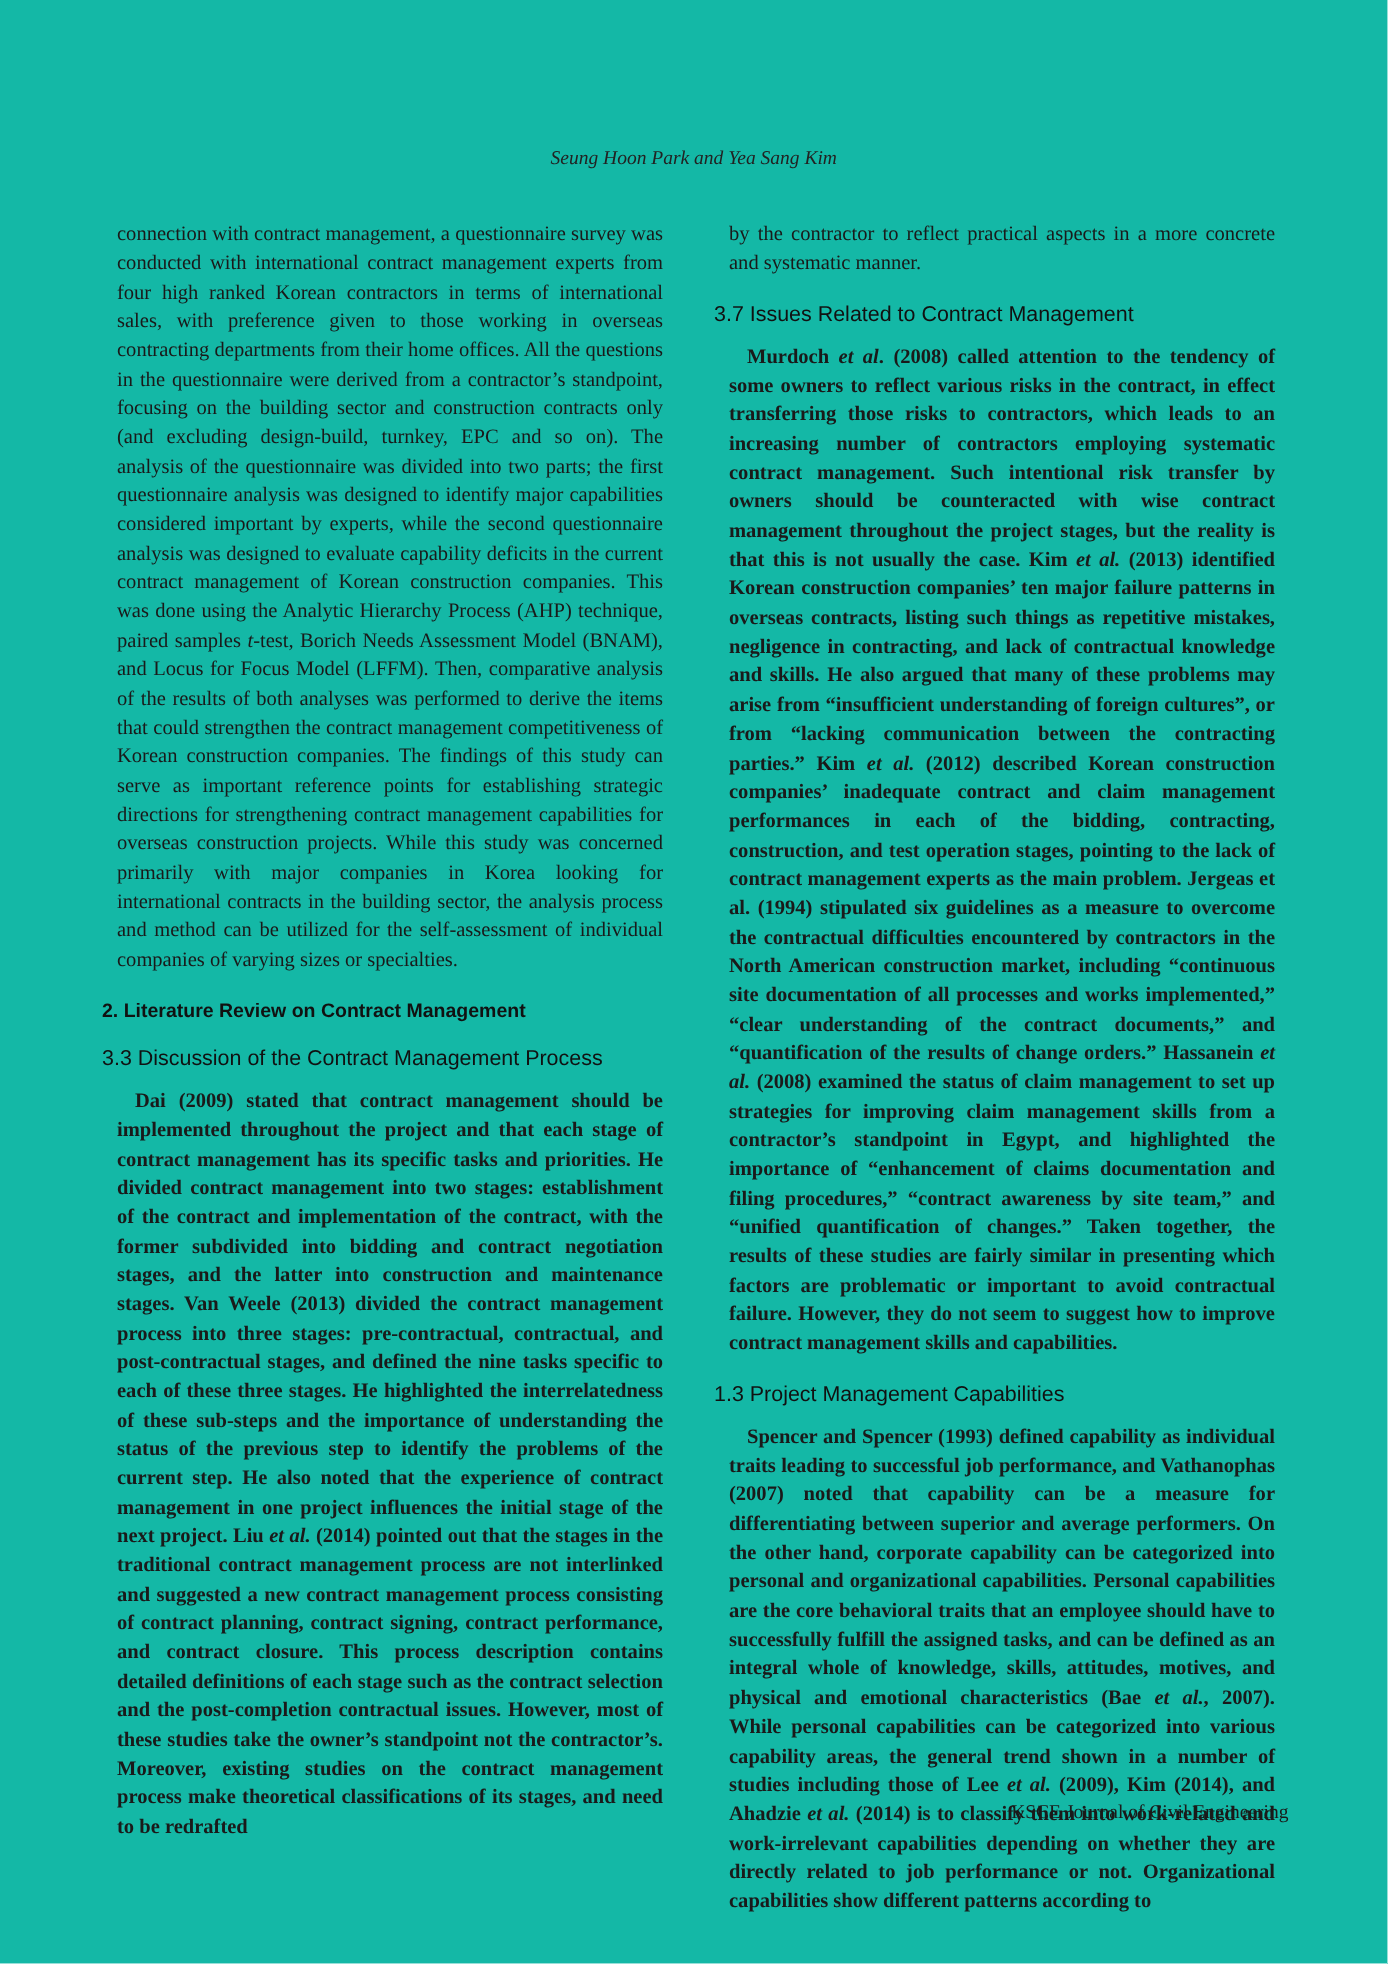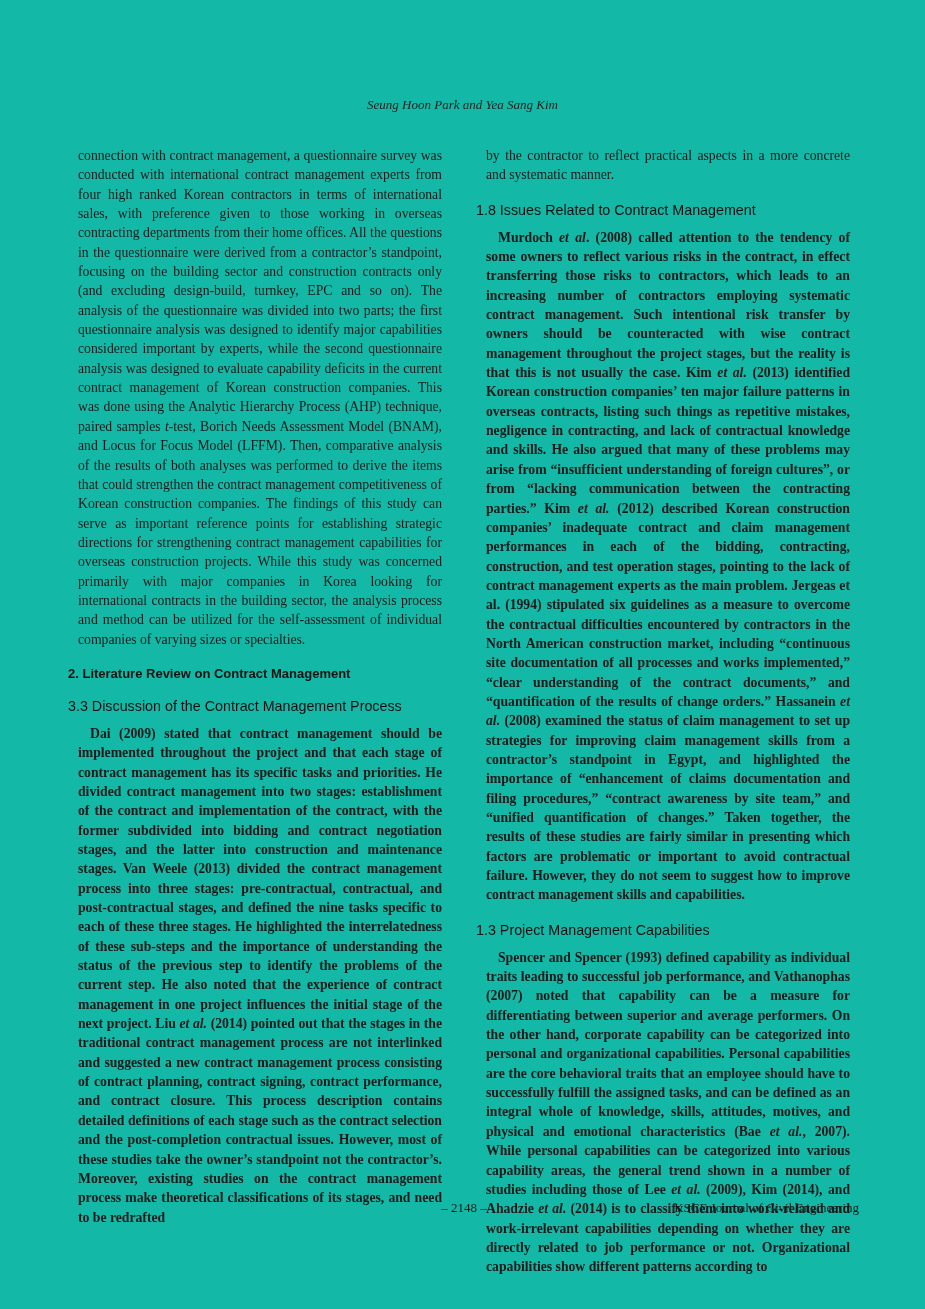--- a/index.html
+++ b/index.html
@@ -93,26 +93,25 @@
 
     <div class="col">
       <p class="body-par"><span>connection with contract management, a questionnaire survey was conducted with international contract management experts from four high ranked Korean contractors in terms of international sales, with preference given to those working in overseas contracting departments from their home offices. All the questions in the questionnaire were derived from a contractor’s standpoint, focusing on the building sector and construction contracts only (and excluding design-build, turnkey, EPC and so on). The analysis of the questionnaire was divided into two parts; the first questionnaire analysis was designed to identify major capabilities considered important by experts, while the second questionnaire analysis was designed to evaluate capability deficits in the current contract management of Korean construction companies. This was done using the Analytic Hierarchy Process (AHP) technique, paired samples </span><span style="font-style: italic;">t</span><span>-test, Borich Needs Assessment Model (BNAM), and Locus for Focus Model (LFFM). Then, comparative analysis of the results of both analyses was performed to derive the items that could strengthen the contract management competitiveness of Korean construction companies. The findings of this study can serve as important reference points for establishing strategic directions for strengthening contract management capabilities for overseas construction projects. While this study was concerned primarily with major companies in Korea looking for international contracts in the building sector, the analysis process and method can be utilized for the self-assessment of individual companies of varying sizes or specialties.</span></p>
       <h2 class="sec-head">2. Literature Review on Contract Management</h2>
       <h3 class="subsec-head">3.3 Discussion of the Contract Management Process</h3>
       <p class="body-par indent"><span>Dai (2009) stated that contract management should be implemented throughout the project and that each stage of contract management has its specific tasks and priorities. He divided contract management into two stages: establishment of the contract and implementation of the contract, with the former subdivided into bidding and contract negotiation stages, and the latter into construction and maintenance stages. Van Weele (2013) divided the contract management process into three stages: pre-contractual, contractual, and post-contractual stages, and defined the nine tasks specific to each of these three stages. He highlighted the interrelatedness of these sub-steps and the importance of understanding the status of the previous step to identify the problems of the current step. He also noted that the experience of contract management in one project influences the initial stage of the next project. Liu </span><span style="font-style: italic;">et al.</span><span> (2014) pointed out that the stages in the traditional contract management process are not interlinked and suggested a new contract management process consisting of contract planning, contract signing, contract performance, and contract closure. This process description contains detailed definitions of each stage such as the contract selection and the post-completion contractual issues. However, most of these studies take the owner’s standpoint not the contractor’s. Moreover, existing studies on the contract management process make theoretical classifications of its stages, and need to be redrafted</span></p>
     </div>
 
     <div class="col">
       <p class="body-par"><span>by the contractor to reflect practical aspects in a more concrete and systematic manner.</span></p>
-      <h3 class="subsec-head">1.8 Issues Related to Contract Management</h3>
+      <h3 class="subsec-head">3.7 Issues Related to Contract Management</h3>
       <p class="body-par indent"><span>Murdoch </span><span style="font-style: italic;">et al</span><span>. (2008) called attention to the tendency of some owners to reflect various risks in the contract, in effect transferring those risks to contractors, which leads to an increasing number of contractors employing systematic contract management. Such intentional risk transfer by owners should be counteracted with wise contract management throughout the project stages, but the reality is that this is not usually the case. Kim </span><span style="font-style: italic;">et al.</span><span> (2013) identified Korean construction companies’ ten major failure patterns in overseas contracts, listing such things as repetitive mistakes, negligence in contracting, and lack of contractual knowledge and skills. He also argued that many of these problems may arise from “insufficient understanding of foreign cultures”, or from “lacking communication between the contracting parties.” Kim </span><span style="font-style: italic;">et al.</span><span> (2012) described Korean construction companies’ inadequate contract and claim management performances in each of the bidding, contracting, construction, and test operation stages, pointing to the lack of contract management experts as the main problem. Jergeas et al. (1994) stipulated six guidelines as a measure to overcome the contractual difficulties encountered by contractors in the North American construction market, including “continuous site documentation of all processes and works implemented,” “clear understanding of the contract documents,” and “quantification of the results of change orders.” Hassanein </span><span style="font-style: italic;">et al.</span><span> (2008) examined the status of claim management to set up strategies for improving claim management skills from a contractor’s standpoint in Egypt, and highlighted the importance of “enhancement of claims documentation and filing procedures,” “contract awareness by site team,” and “unified quantification of changes.” Taken together, the results of these studies are fairly similar in presenting which factors are problematic or important to avoid contractual failure. However, they do not seem to suggest how to improve contract management skills and capabilities.</span></p>
       <h3 class="subsec-head">1.3 Project Management Capabilities</h3>
       <p class="body-par indent"><span>Spencer and Spencer (1993) defined capability as individual traits leading to successful job performance, and Vathanophas (2007) noted that capability can be a measure for differentiating between superior and average performers. On the other hand, corporate capability can be categorized into personal and organizational capabilities. Personal capabilities are the core behavioral traits that an employee should have to successfully fulfill the assigned tasks, and can be defined as an integral whole of knowledge, skills, attitudes, motives, and physical and emotional characteristics (Bae </span><span style="font-style: italic;">et al.</span><span>, 2007). While personal capabilities can be categorized into various capability areas, the general trend shown in a number of studies including those of Lee </span><span style="font-style: italic;">et al.</span><span> (2009), Kim (2014), and Ahadzie </span><span style="font-style: italic;">et al.</span><span> (2014) is to classify them into work-related and work-irrelevant capabilities depending on whether they are directly related to job performance or not. Organizational capabilities show different patterns according to</span></p>
     </div>
 
   </div>
 
   <div class="footer">
-    <span class="page-number">– 2148 –</span>
     <span class="journal-name">KSCE Journal of Civil Engineering</span>
   </div>
 
 </div>
 
 </body></html>

